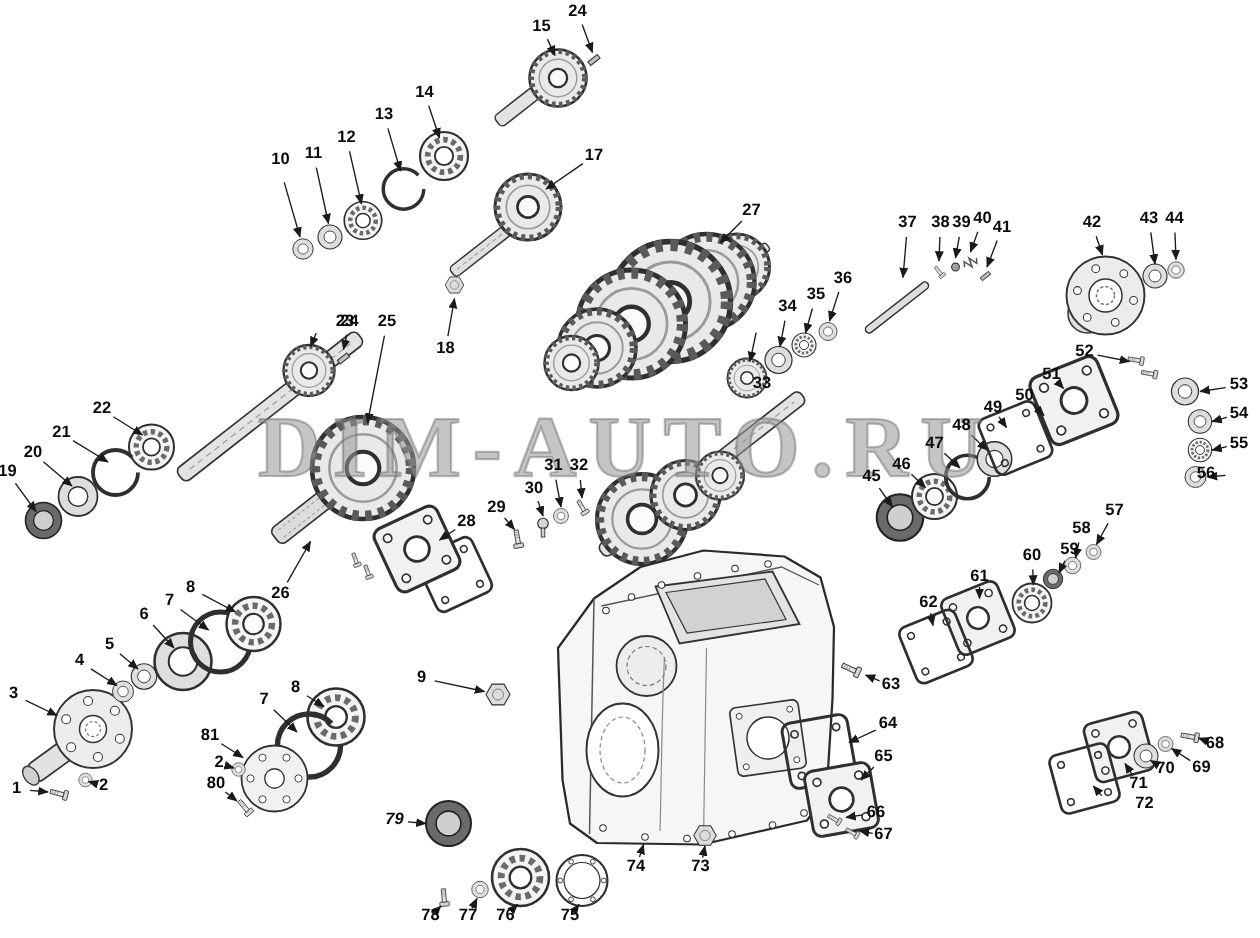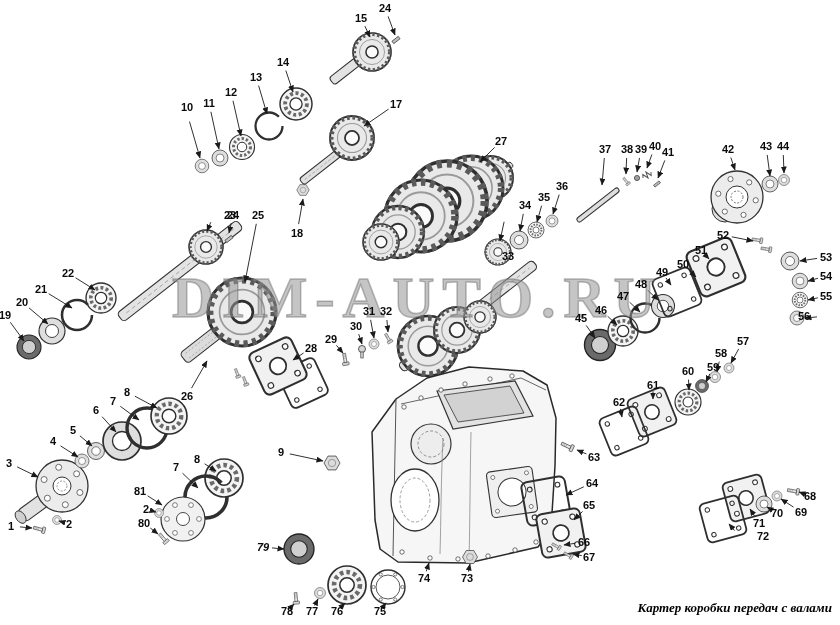--- a/index.html
+++ b/index.html
@@ -488,15 +488,14 @@
       <div class="callout" style="left: 146px; top: 509px;">2</div>
       <div class="callout" style="left: 144px; top: 523px;">80</div>
       <div class="callout" style="left: 263px; top: 547px; font-style: italic;">79</div>
       <div class="callout" style="left: 424px; top: 578px;">74</div>
       <div class="callout" style="left: 467px; top: 578px;">73</div>
       <div class="callout" style="left: 380px; top: 611px;">75</div>
       <div class="callout" style="left: 337px; top: 611px;">76</div>
       <div class="callout" style="left: 312px; top: 611px;">77</div>
       <div class="callout" style="left: 287px; top: 611px;">78</div>
     </div>
-<div class="caption">Картер коробки передач с валами</div>
 
 </div>
 
 </body></html>

